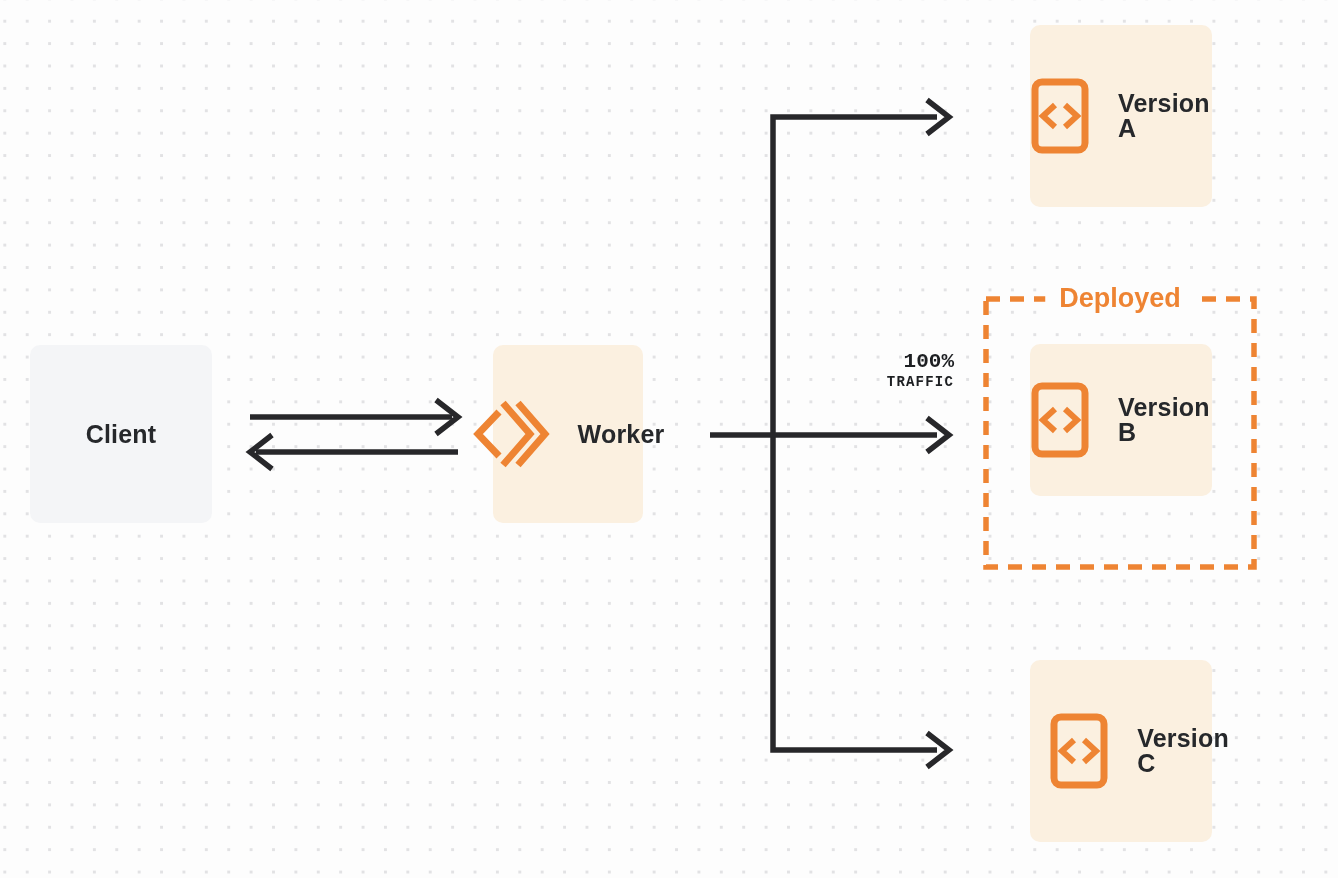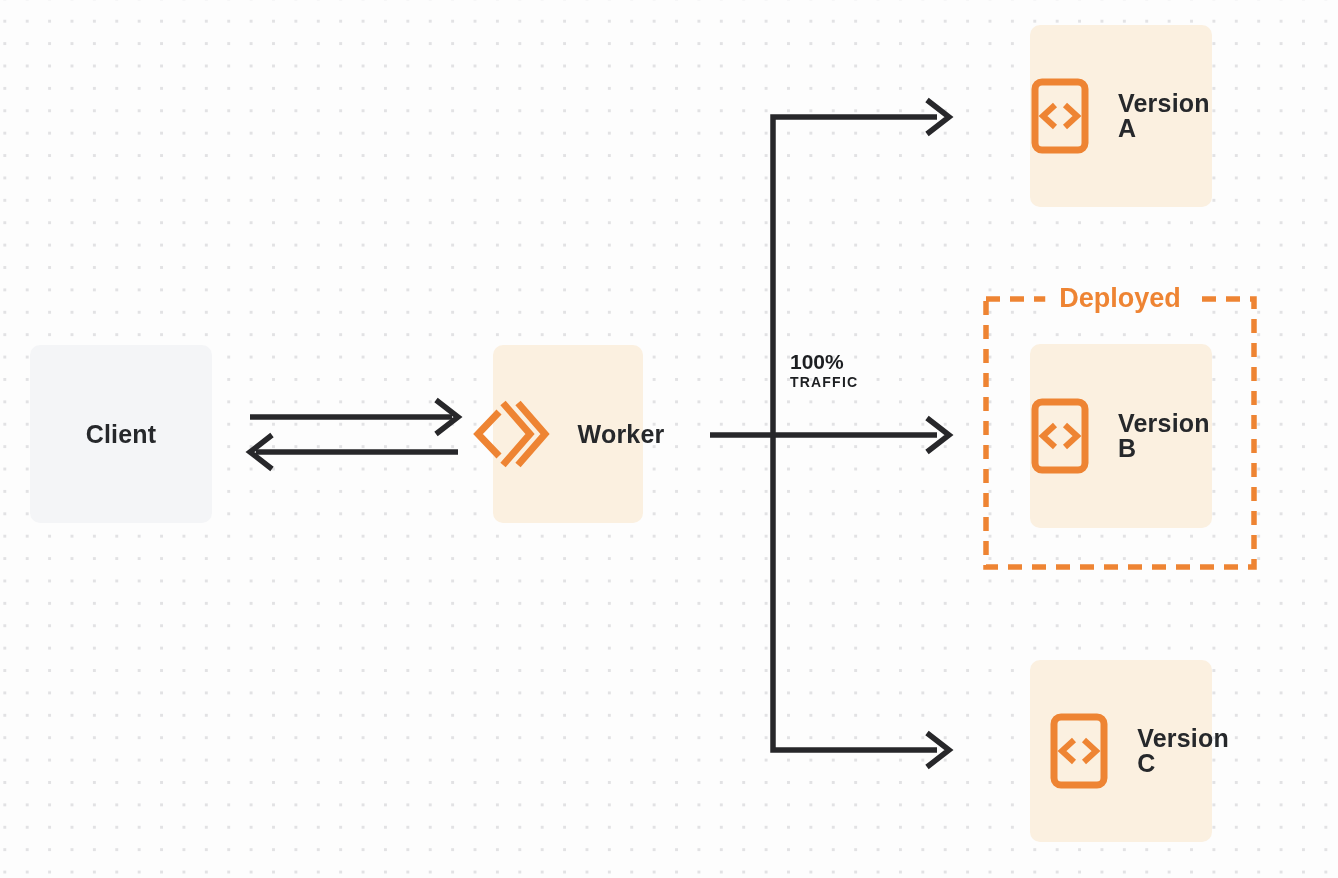--- a/index.html
+++ b/index.html
@@ -36,25 +36,26 @@
   .node-label {
     font-size: 25px;
     font-weight: 700;
     color: #26282b;
     letter-spacing: 0.2px;
     line-height: 1;
   }
   .icon { display: block; line-height: 0; }
   .traffic {
     position: absolute;
-    left: 790px;
+    left: 824px;
     top: 351px;
     width: 130px;
-    text-align: left;
+    text-align: right;
     color: #1d1f22;
+    font-family: Liberation Mono, monospace;
   }
   .traffic-line1 {
     font-size: 21px;
     font-weight: 700;
     line-height: 1;
   }
   .traffic-line2 {
     margin-top: 3px;
     font-size: 14px;
     font-weight: 700;
@@ -124,21 +125,21 @@
         <rect x="5" y="4" width="50" height="68" rx="7" stroke="#ee8433" stroke-width="7"></rect>
         <g stroke="#ee8433" stroke-width="6" stroke-linecap="butt" stroke-linejoin="miter">
           <path d="M25,27 L13,38 L25,49"></path>
           <path d="M35,27 L47,38 L35,49"></path>
         </g>
       </svg>
     </span>
     <span class="node-label">Version A</span>
   </div>
 
-  <div class="node cream" style="left:1030px; top:344px; width:182px; height:184px;">
+  <div class="node cream" style="left:1030px; top:344px; width:182px; height:152px;">
     <span class="icon">
       <svg width="60" height="76" viewBox="0 0 60 76" fill="none" xmlns="http://www.w3.org/2000/svg">
         <rect x="5" y="4" width="50" height="68" rx="7" stroke="#ee8433" stroke-width="7"></rect>
         <g stroke="#ee8433" stroke-width="6" stroke-linecap="butt" stroke-linejoin="miter">
           <path d="M25,27 L13,38 L25,49"></path>
           <path d="M35,27 L47,38 L35,49"></path>
         </g>
       </svg>
     </span>
     <span class="node-label">Version B</span>

